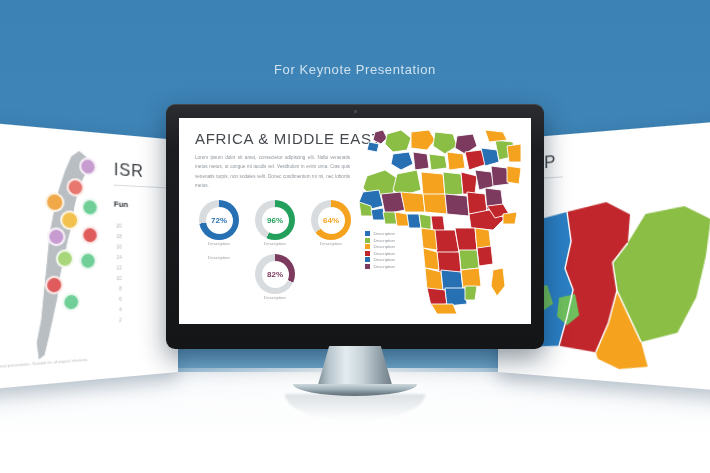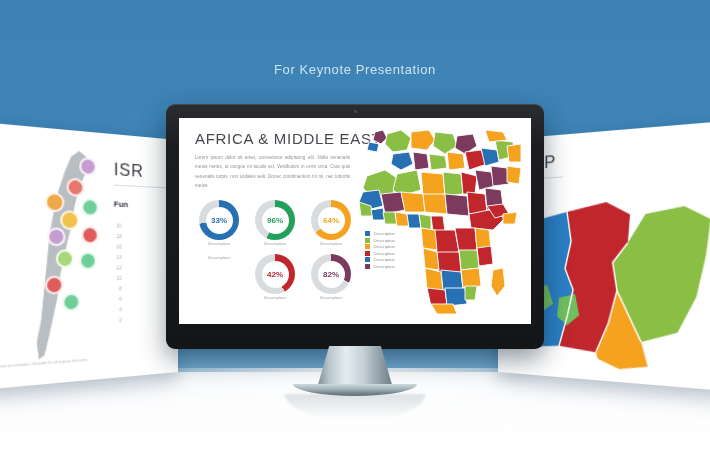--- a/index.html
+++ b/index.html
@@ -211,21 +211,21 @@
 
       <div class="slide-title">AFRICA &amp; MIDDLE EAST</div>
       <div class="slide-body">Lorem ipsum dolor sit amet, consectetur adipiscing elit. Nulla venenatis metus metus, ut congue mi iaculis vel. Vestibulum in enim urna. Cras quis venenatis turpis, non sodales velit. Donec condimentum mi mi, nec lobortis metus.</div>
 
       <div class="donuts">
         <div class="drow">
           <div class="dcell">
             <div class="dwrap">
                 <div class="dring" id="ring0" style="background: conic-gradient(rgb(38, 112, 179) 0deg, rgb(38, 112, 179) 259.2deg, rgb(216, 220, 223) 259.2deg, rgb(216, 220, 223) 360deg);"></div>
                 <div class="dhole">
-                  <span class="dval" id="val0" style="color: rgb(38, 112, 179);">33%</span>
+                  <span class="dval" id="val0" style="color: rgb(38, 112, 179);">72%</span>
                 </div>
               </div>
             <div class="dlabel">Description</div>
           </div>
           <div class="dcell">
             <div class="dwrap">
                 <div class="dring" id="ring1" style="background: conic-gradient(rgb(35, 161, 92) 0deg, rgb(35, 161, 92) 205.2deg, rgb(216, 220, 223) 205.2deg, rgb(216, 220, 223) 360deg);"></div>
                 <div class="dhole">
                   <span class="dval" id="val1" style="color: rgb(35, 161, 92);">96%</span>
                 </div>
@@ -237,29 +237,20 @@
                 <div class="dring" id="ring2" style="background: conic-gradient(rgb(245, 162, 30) 0deg, rgb(245, 162, 30) 230.4deg, rgb(216, 220, 223) 230.4deg, rgb(216, 220, 223) 360deg);"></div>
                 <div class="dhole">
                   <span class="dval" id="val2" style="color: rgb(245, 162, 30);">64%</span>
                 </div>
               </div>
             <div class="dlabel">Description</div>
           </div>
         </div>
         <div class="drow" style="margin-top:8px;">
           <div class="dcell">
-            <div class="dlabel">Description</div>
-          </div>
-          <div class="dcell">
-            <div class="dwrap">
-                <div class="dring" id="ring4" style="background: conic-gradient(rgb(192, 38, 43) 0deg, rgb(192, 38, 43) 151.2deg, rgb(216, 220, 223) 151.2deg, rgb(216, 220, 223) 360deg);"></div>
-                <div class="dhole">
-                  <span class="dval" id="val4" style="color: rgb(192, 38, 43);">42%</span>
-                </div>
-              </div>
             <div class="dlabel">Description</div>
           </div>
           <div class="dcell">
             <div class="dwrap">
                 <div class="dring" id="ring5" style="background: conic-gradient(rgb(123, 58, 94) 0deg, rgb(123, 58, 94) 115.2deg, rgb(216, 220, 223) 115.2deg, rgb(216, 220, 223) 360deg);"></div>
                 <div class="dhole">
                   <span class="dval" id="val5" style="color: rgb(123, 58, 94);">82%</span>
                 </div>
               </div>
             <div class="dlabel">Description</div>

